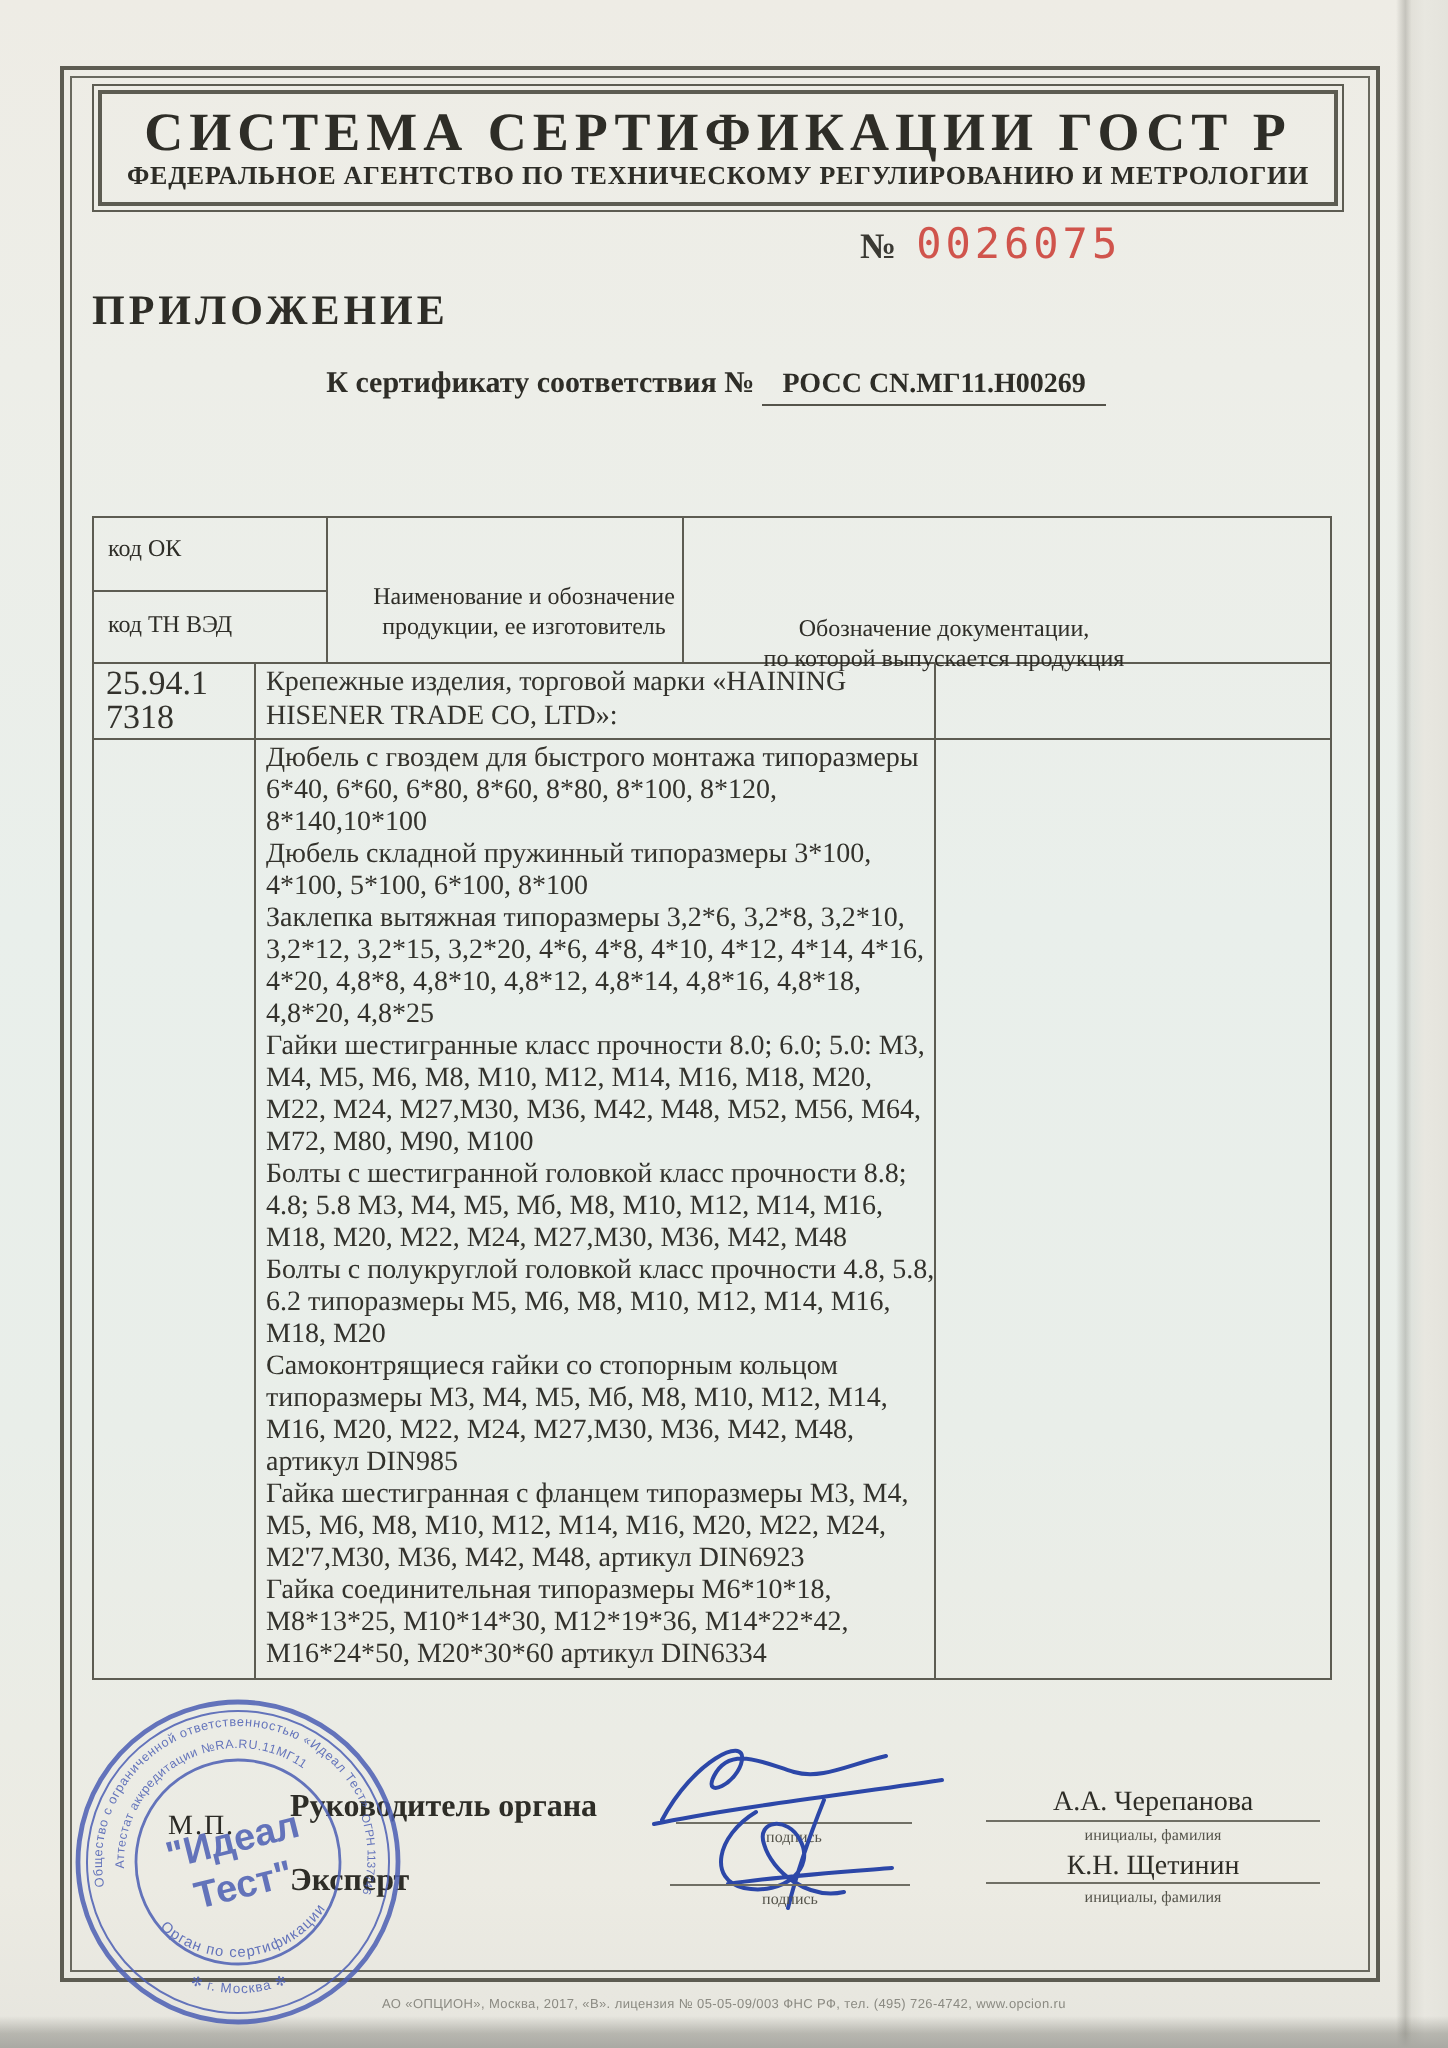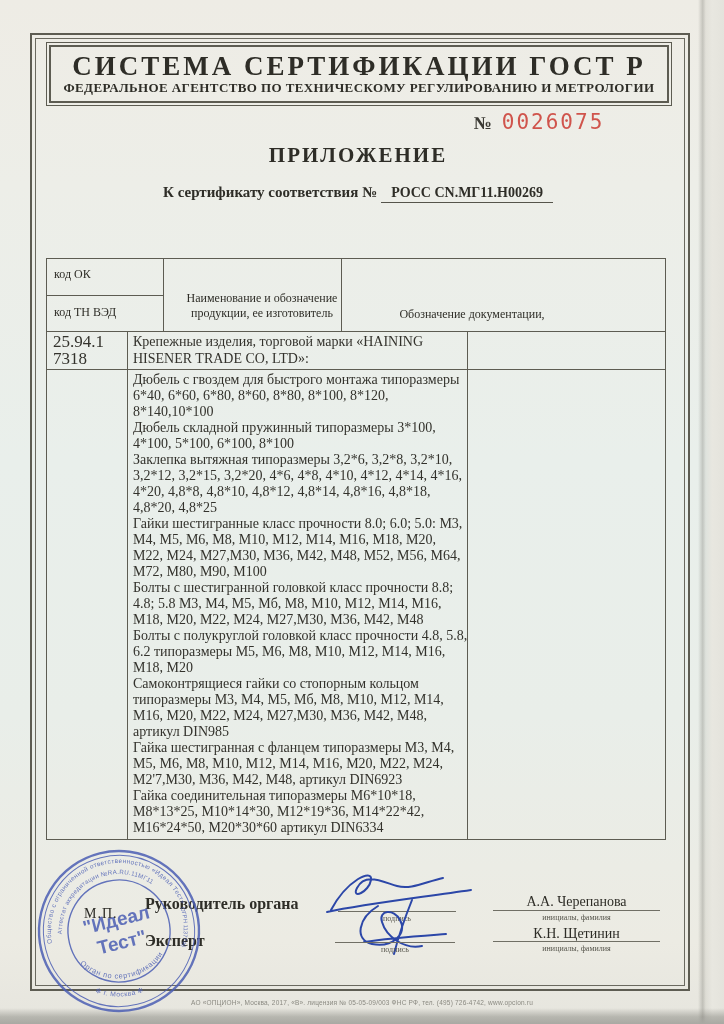--- a/index.html
+++ b/index.html
@@ -14,24 +14,24 @@
         background:linear-gradient(180deg,rgba(140,140,132,0) 0%,rgba(125,125,118,.45) 55%,#a9a9a3 100%);}
   
   .frame{position:absolute;left:30px;top:33px;width:656px;height:954px;border:2px solid #5d5c52;}
   .frame-inner{position:absolute;left:3px;top:3px;right:3px;bottom:3px;border:1px solid #6a695f;}
   .header-box{position:absolute;left:46px;top:42px;width:624px;height:62px;border:1px solid #5d5c52;}
   .header-box-inner{position:absolute;left:2px;top:2px;right:2px;bottom:2px;border:2px solid #5d5c52;}
   .h-title{position:absolute;left:0;top:8px;width:100%;text-align:center;font-weight:bold;
            font-size:27px;letter-spacing:3px;color:#2e2d27;}
   .h-sub{position:absolute;left:0;top:37px;width:100%;text-align:center;font-weight:bold;
          font-size:13px;letter-spacing:.4px;color:#2e2d27;}
-  .form-number{position:absolute;left:430px;top:110px;width:218px;text-align:center;white-space:nowrap;}
+  .form-number{position:absolute;left:430px;top:110px;width:218px;text-align:left;white-space:nowrap;}
   .form-number .nsign{font-size:18px;font-weight:bold;color:#3a3933;margin-right:10px;}
   .form-number .digits{font-family:"DejaVu Sans Mono",monospace;font-size:21px;letter-spacing:2px;color:#d0544c;}
-  .appendix{position:absolute;left:46px;top:143px;width:624px;text-align:center;
+  .appendix{position:absolute;left:46px;top:143px;width:624px;
             font-size:21px;font-weight:bold;letter-spacing:2px;color:#2e2d27;}
   .certline{position:absolute;left:46px;top:184px;width:624px;text-align:center;font-size:15px;color:#2e2d27;}
   .certline .lbl{font-weight:bold;}
   .certline .val{font-size:14px;border-bottom:1px solid #55544b;padding:0 10px 2px 10px;margin-left:4px;font-weight:bold;}
   .purpose{position:absolute;left:46px;top:211px;width:624px;text-align:center;
            font-weight:bold;font-size:15px;line-height:20px;color:#2e2d27;}
   
   .tbl{position:absolute;left:46px;top:258px;width:618px;height:580px;border:1px solid #5d5c52;}
   .line{position:absolute;background:#5d5c52;}
   .th{position:absolute;font-weight:normal;font-size:12px;line-height:15px;color:#2e2d27;}
@@ -86,20 +86,21 @@
     <div class="line" style="left:0;top:36px;width:116px;height:1px;"></div>
 
     <div class="th" style="left:7px;top:8px;">код ОК</div>
     <div class="th" style="left:7px;top:46px;">код ТН ВЭД</div>
     <div class="th center" style="left:126px;top:20px;width:178px;margin-top:12px;">
       <div>Наименование и обозначение</div>
       <div>продукции, ее изготовитель</div>
     </div>
     <div class="th center" style="left:280px;top:20px;width:290px;margin-top:28px;">
       <div>Обозначение документации,</div>
+      <div>по которой выпускается продукция</div>
     </div>
 
     <div class="line" style="left:80px;top:72px;width:1px;height:508px;"></div>
     <div class="line" style="left:420px;top:72px;width:1px;height:508px;"></div>
     <div class="line" style="left:0;top:110px;width:618px;height:1px;"></div>
 
     <div class="codecell">
       <div>25.94.1</div>
       <div>7318</div>
     </div>

